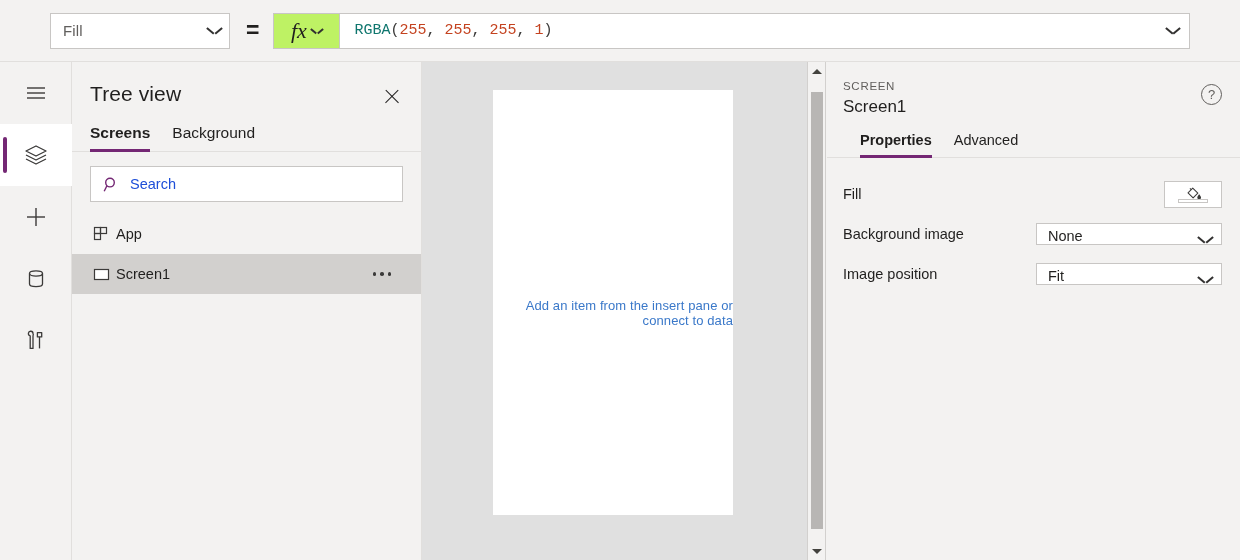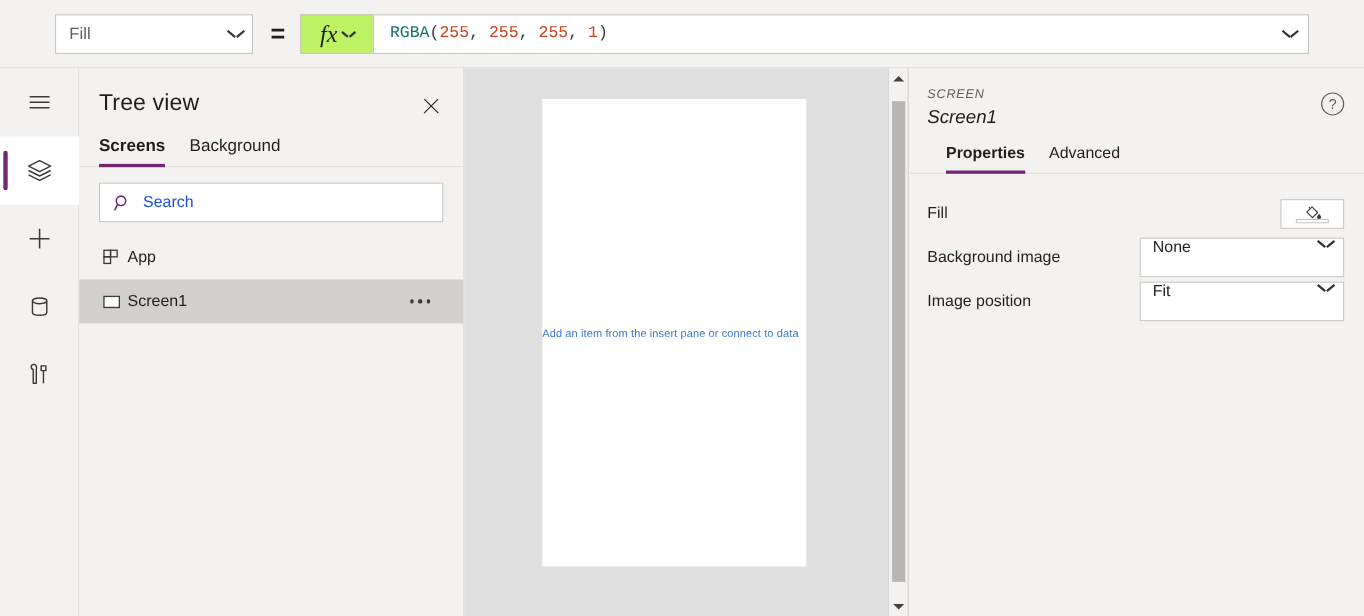--- a/index.html
+++ b/index.html
@@ -170,22 +170,22 @@
     background: #e0e0e0;
     border-right: 1px solid #d2d0ce;
   }
   .phone {
     position: absolute; left: 71px; top: 28px;
     width: 240px; height: 425px;
     background: #ffffff;
   }
   .phone-hint {
     position: absolute; left: 0; right: 0; top: 208px;
-    text-align: left;
-    font-size: 10px; color: #3a78c9;
+    text-align: right;
+    font-size: 13px; color: #3a78c9;
     letter-spacing: .1px;
   }
   .scrollbar {
     position: absolute; right: 0; top: 0;
     width: 18px; height: 498px;
     background: #f3f2f1;
     border-left: 1px solid #d2d0ce;
   }
   .sb-arrow {
     position: absolute; left: 0; width: 18px; height: 18px;
@@ -209,21 +209,21 @@
   
   .props {
     position: absolute; left: 827px; top: 62px;
     width: 413px; height: 498px;
     background: #f3f2f1;
   }
   .props-head {
     padding: 18px 18px 0 16px;
     display: flex; align-items: flex-start;
   }
-  .props-head .titles { flex: 1; font-style: italic; }
+  .props-head .titles { flex: 1; }
   .props-kicker {
     font-size: 11.5px; color: #605e5c;
     letter-spacing: .7px; text-transform: uppercase;
   }
   .props-name {
     font-size: 17px; color: #201f1e; margin-top: 5px;
   }
   .help-icon {
     width: 21px; height: 21px; border-radius: 50%;
     border: 1.3px solid #605e5c;
@@ -254,23 +254,23 @@
     width: 58px; height: 27px;
     background: #ffffff; border: 1px solid #c8c6c4;
     display: flex; align-items: center; justify-content: center;
     position: relative;
   }
   .fill-swatch {
     position: absolute; left: 13px; right: 13px; bottom: 4px;
     height: 4px; background: #ffffff; border: 1px solid #c8c6c4;
   }
   .prop-dd {
-    width: 186px; height: 36px;
+    width: 186px; height: 22px;
     background: #ffffff; border: 1px solid #c8c6c4;
-    display: flex; align-items: flex-start;
+    display: flex; align-items: flex-end;
     padding: 0 9px 0 11px;
   }
   .prop-dd .val { flex: 1; font-size: 14.5px; color: #201f1e; }
 </style>
 </head>
 <body>
 
 <div id="app">
 
   <div class="formula-row">

